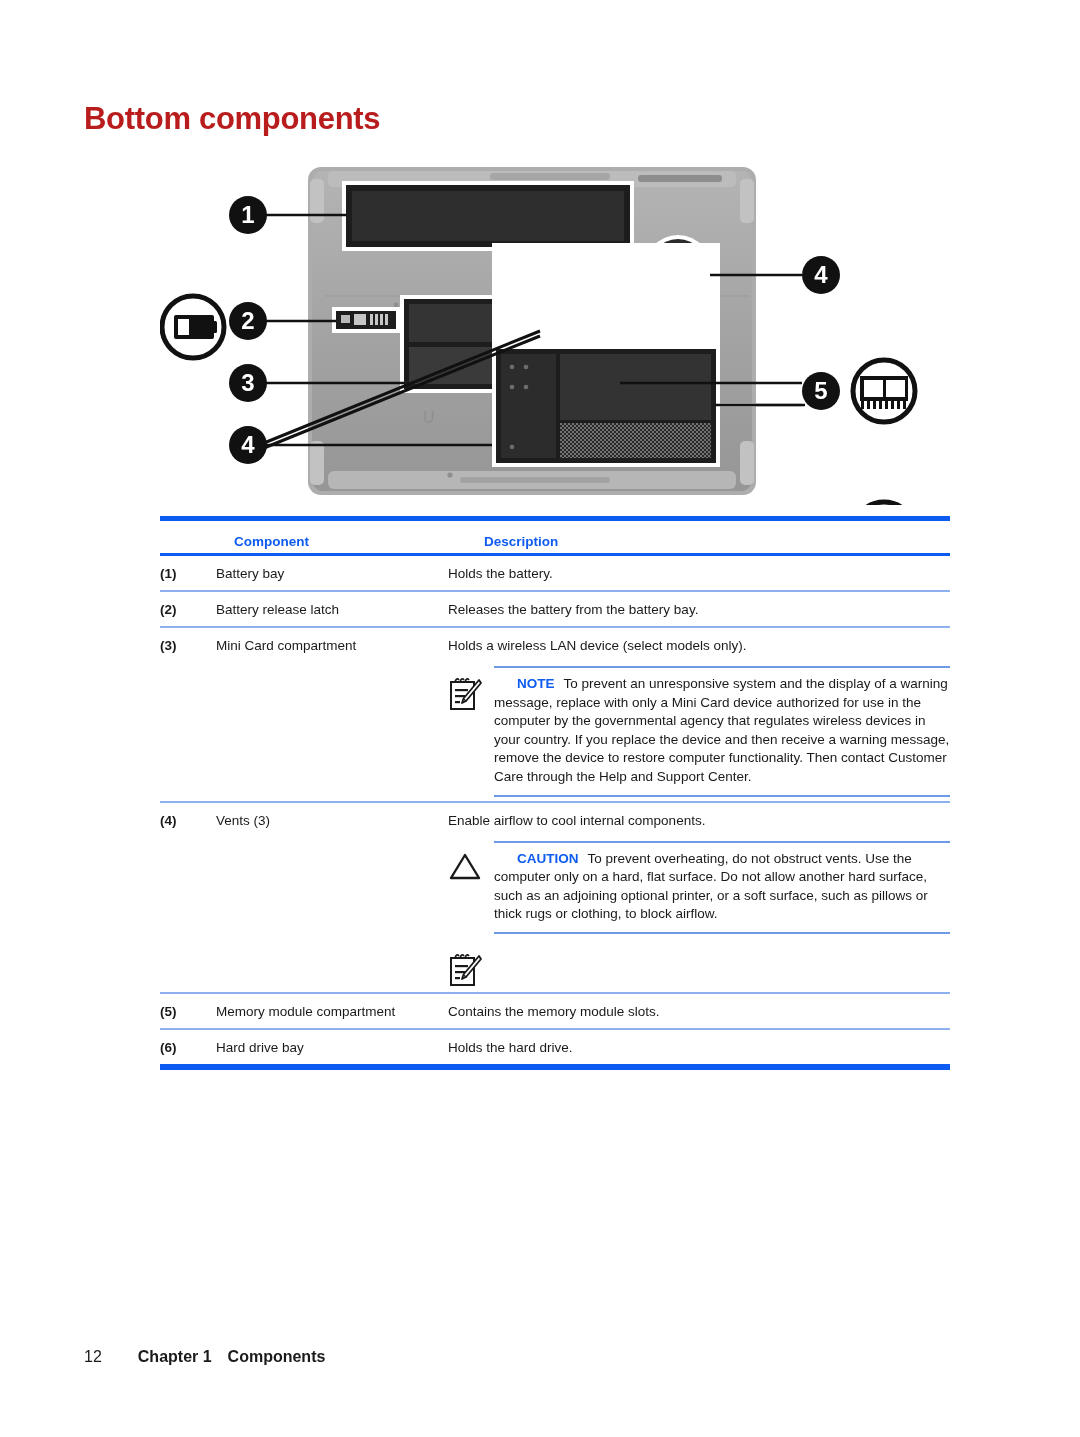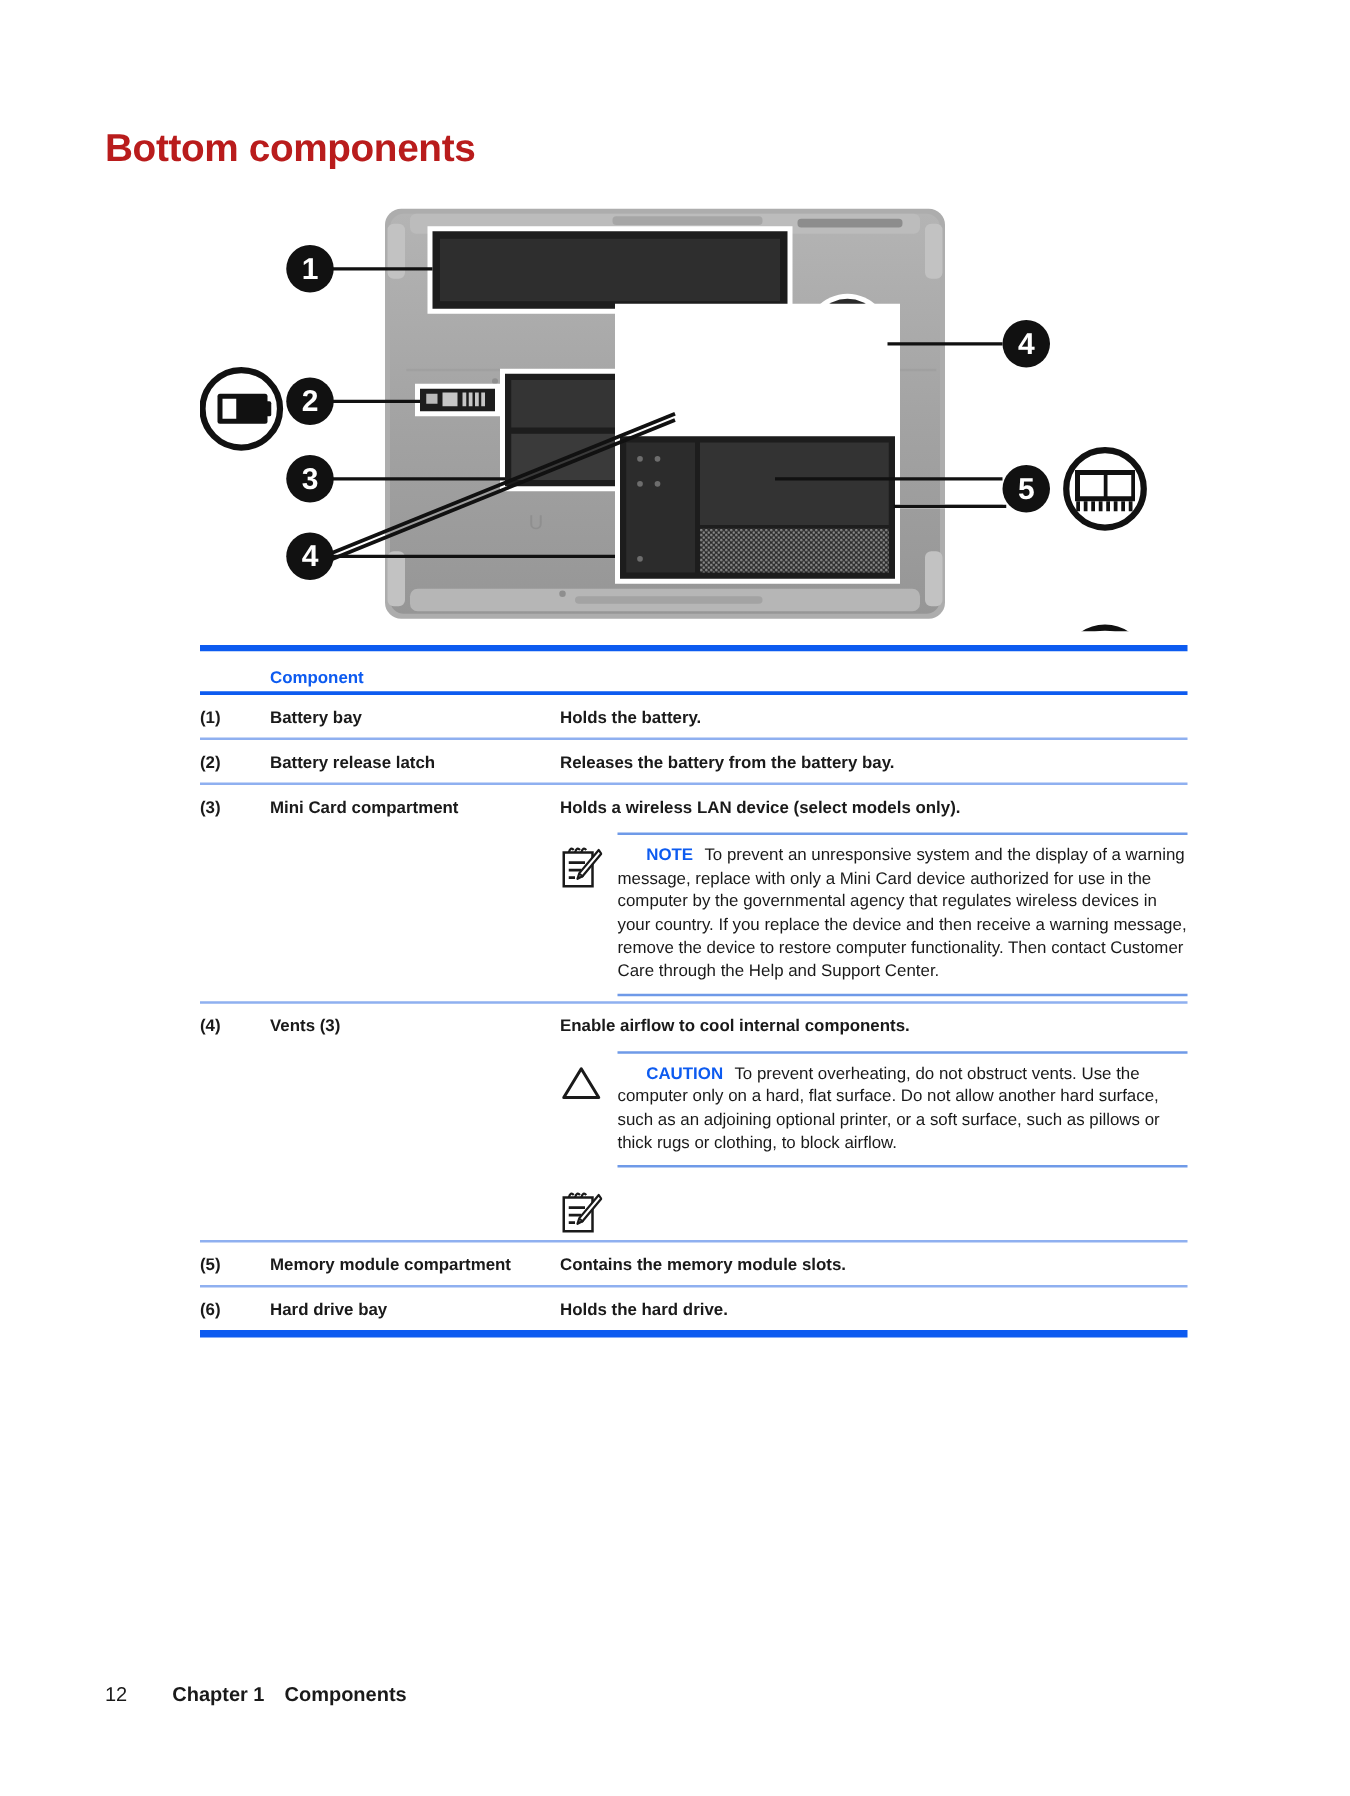--- a/index.html
+++ b/index.html
@@ -52,20 +52,21 @@
   .tbl-bottom-rule {
     height: 6px;
     background: #0d5bf0;
     width: 100%;
   }
   .hdr-row {
     display: flex;
     align-items: flex-end;
     height: 32px;
     border-bottom: 3px solid #0d5bf0;
+    gap: 18px;
   }
   .hdr-cell {
     font-size: 13.5px;
     font-weight: bold;
     color: #0d5bf0;
     padding-bottom: 4px;
   }
   .col-num  { width: 56px; flex: none; }
   .col-name { width: 232px; flex: none; }
   .col-desc { flex: 1 1 auto; }
@@ -76,21 +77,20 @@
     min-height: 34px;
     border-bottom: 2px solid #8fb0f0;
   }
   .body-row.no-rule { border-bottom: none; }
   .cell {
     font-size: 13.5px;
     line-height: 17px;
     padding-top: 9px;
     padding-bottom: 8px;
     color: #1a1a1a;
-    font-weight: bold;
   }
   .cell.num { font-weight: bold; }
 
   
   .admon-row {
     display: flex;
     align-items: flex-start;
   }
   .admon-spacer { width: 288px; flex: none; }
   .admon {
@@ -336,20 +336,21 @@
 </svg>
 </div>
 
 <div class="comp-table">
 
   <div class="tbl-top-rule"></div>
 
   <div class="hdr-row">
     <div class="hdr-cell col-num"></div>
     <div class="hdr-cell col-name">Component</div>
+    <div class="hdr-cell col-desc">Description</div>
   </div>
 
   <div class="body-row">
     <div class="cell num col-num">(1)</div>
     <div class="cell col-name">Battery bay</div>
     <div class="cell col-desc">Holds the battery.</div>
   </div>
 
   <div class="body-row">
     <div class="cell num col-num">(2)</div>

